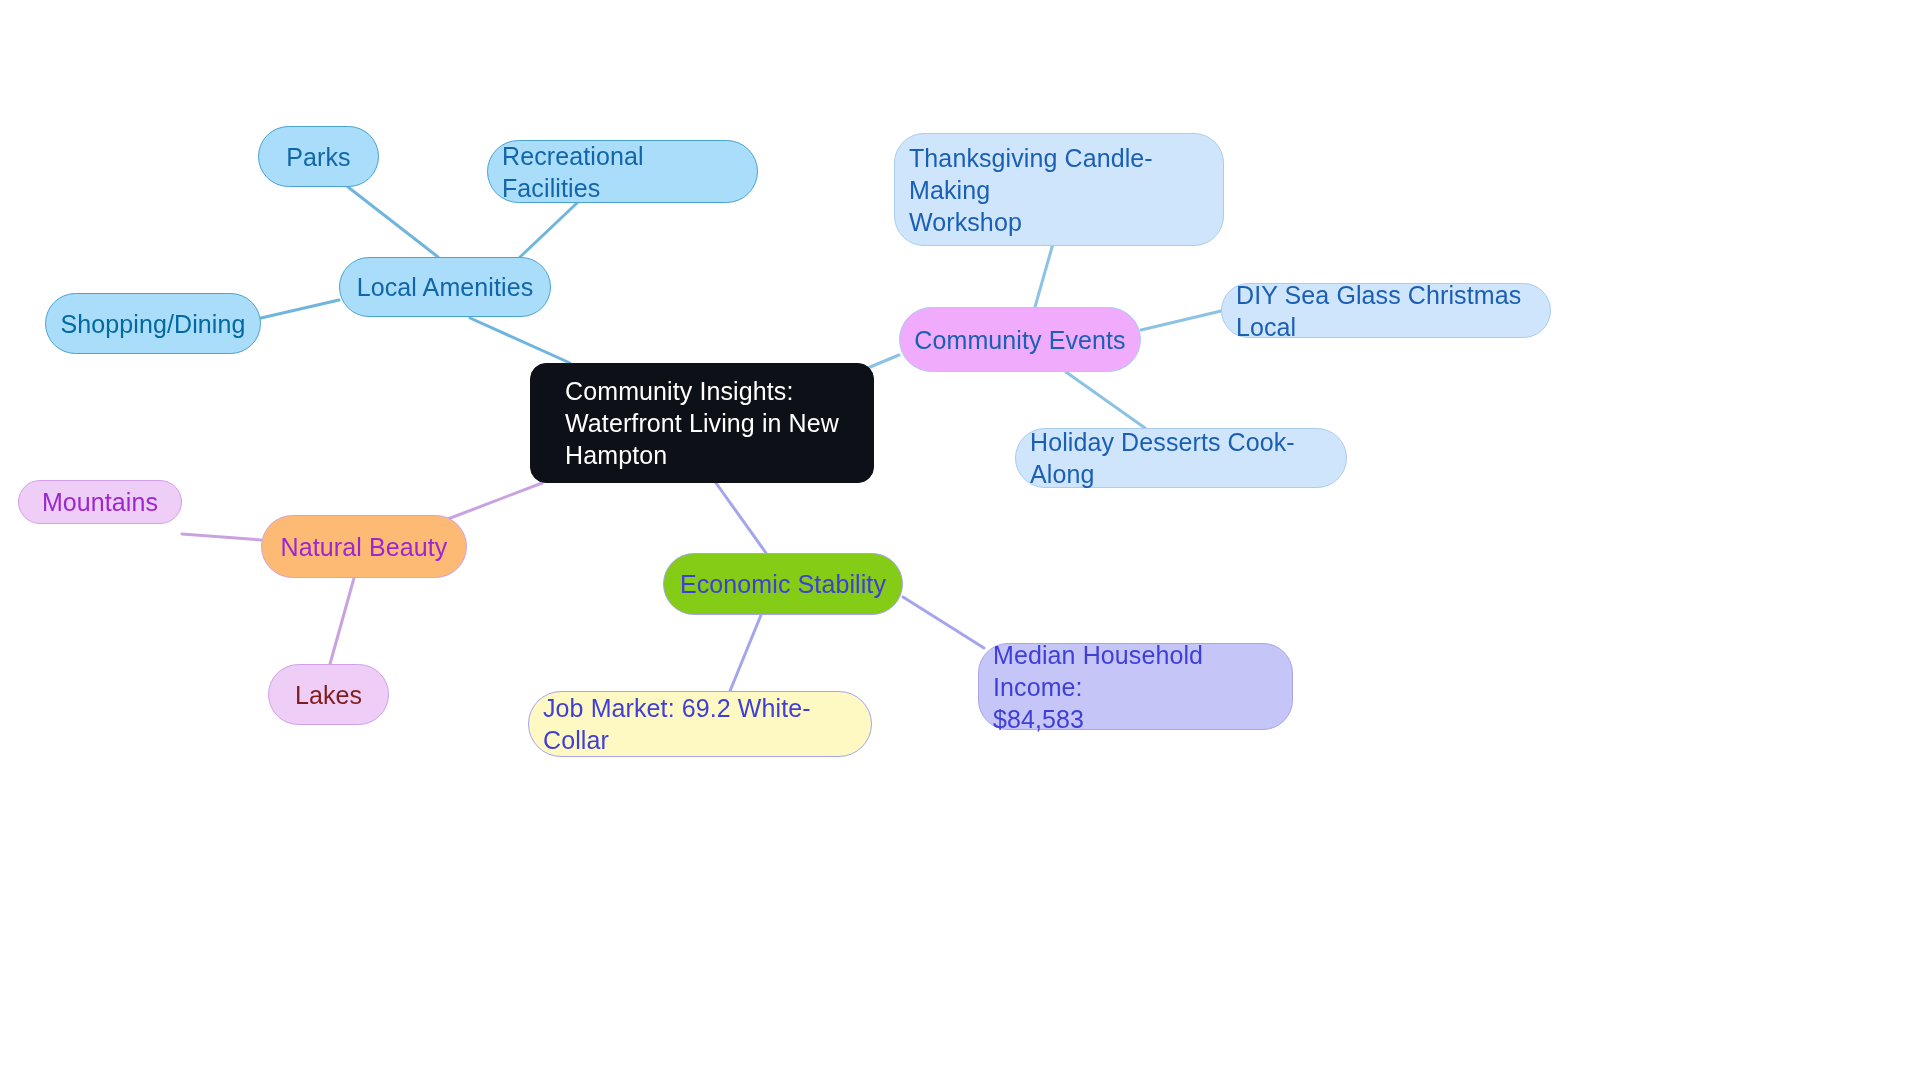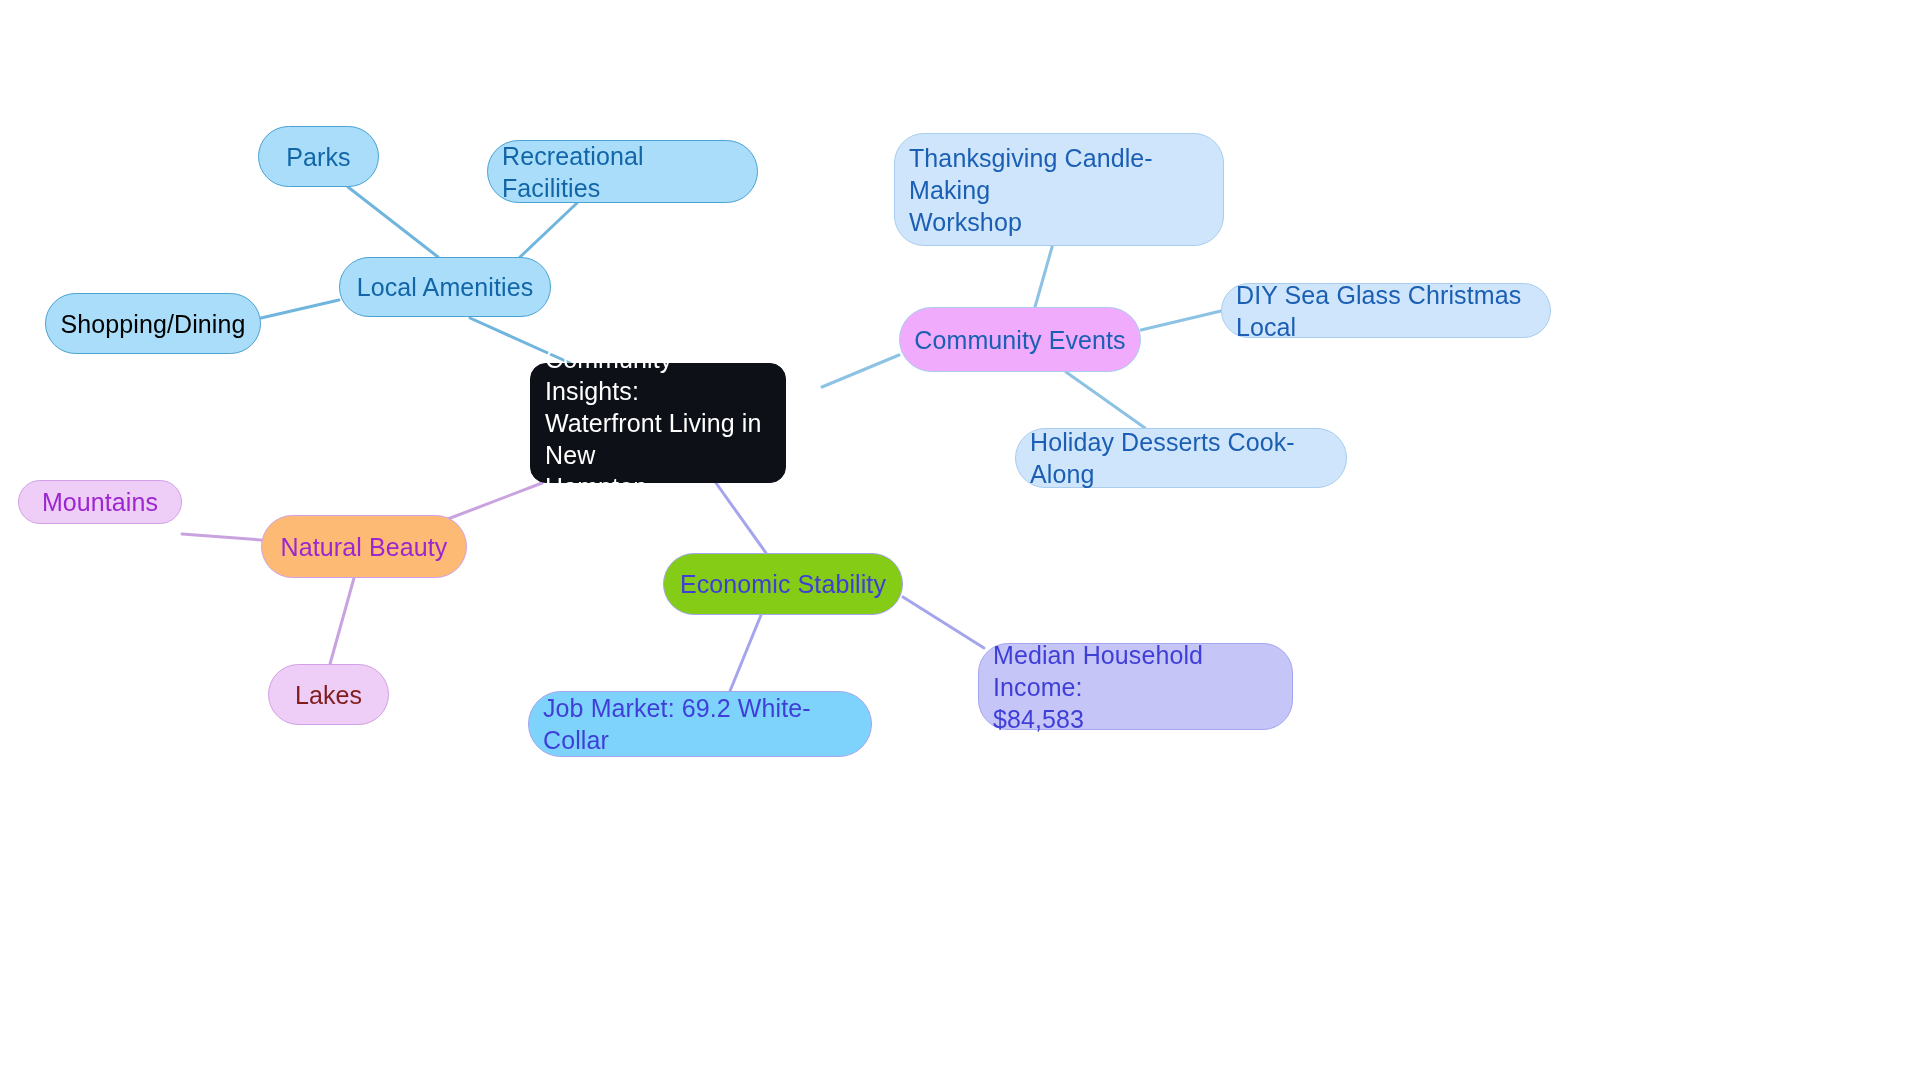--- a/index.html
+++ b/index.html
@@ -68,33 +68,33 @@
       <line x1="1141" y1="330" x2="1221" y2="311" stroke="#8cc2e3" stroke-width="3" stroke-linecap="round"></line>
       <line x1="1066" y1="372" x2="1145" y2="428" stroke="#8cc2e3" stroke-width="3" stroke-linecap="round"></line>
       <line x1="542" y1="483" x2="440" y2="522" stroke="#c9a2e0" stroke-width="3" stroke-linecap="round"></line>
       <line x1="261" y1="540" x2="182" y2="534" stroke="#c9a2e0" stroke-width="3" stroke-linecap="round"></line>
       <line x1="354" y1="578" x2="330" y2="664" stroke="#c9a2e0" stroke-width="3" stroke-linecap="round"></line>
       <line x1="716" y1="483" x2="766" y2="553" stroke="#a5a5ee" stroke-width="3" stroke-linecap="round"></line>
       <line x1="761" y1="615" x2="730" y2="691" stroke="#a5a5ee" stroke-width="3" stroke-linecap="round"></line>
       <line x1="903" y1="597" x2="984" y2="648" stroke="#a5a5ee" stroke-width="3" stroke-linecap="round"></line>
     </svg>
   <div id="node-layer">
-      <div class="node node-root" style="left: 530px; top: 363px; width: 256px; height: 120px; background: rgb(13, 17, 23); border-color: rgb(13, 17, 23); color: rgb(255, 255, 255);">Community Insights:
+      <div class="node node-root" style="left: 530px; top: 363px; width: 344px; height: 120px; background: rgb(13, 17, 23); border-color: rgb(13, 17, 23); color: rgb(255, 255, 255);">Community Insights:
 Waterfront Living in New
 Hampton</div>
       <div class="node node-branch" style="left: 339px; top: 257px; width: 212px; height: 60px; background: rgb(169, 221, 249); border-color: rgb(75, 163, 211); color: rgb(18, 102, 168);">Local Amenities</div>
       <div class="node node-leaf" style="left: 258px; top: 126px; width: 121px; height: 61px; background: rgb(169, 221, 249); border-color: rgb(75, 163, 211); color: rgb(18, 102, 168);">Parks</div>
       <div class="node node-leaf" style="left: 487px; top: 140px; width: 271px; height: 63px; background: rgb(169, 221, 249); border-color: rgb(75, 163, 211); color: rgb(18, 102, 168);">Recreational Facilities</div>
-      <div class="node node-leaf" style="left: 45px; top: 293px; width: 216px; height: 61px; background: rgb(169, 221, 249); border-color: rgb(75, 163, 211); color: #000000;">Shopping/Dining</div>
+      <div class="node node-leaf" style="left: 45px; top: 293px; width: 216px; height: 61px; background: rgb(169, 221, 249); border-color: rgb(75, 163, 211); color: #0369a1;">Shopping/Dining</div>
       <div class="node node-branch" style="left: 899px; top: 307px; width: 242px; height: 65px; background: #f0abfc; border-color: rgb(168, 205, 238); color: rgb(26, 95, 180);">Community Events</div>
       <div class="node node-leaf node-wrap2" style="left: 894px; top: 133px; width: 330px; height: 113px; background: rgb(207, 229, 251); border-color: rgb(168, 205, 238); color: rgb(26, 95, 180);">Thanksgiving Candle-Making
 Workshop</div>
       <div class="node node-leaf" style="left: 1221px; top: 283px; width: 330px; height: 55px; background: rgb(207, 229, 251); border-color: rgb(168, 205, 238); color: rgb(26, 95, 180);">DIY Sea Glass Christmas Local</div>
       <div class="node node-leaf" style="left: 1015px; top: 428px; width: 332px; height: 60px; background: rgb(207, 229, 251); border-color: rgb(168, 205, 238); color: rgb(26, 95, 180);">Holiday Desserts Cook-Along</div>
       <div class="node node-branch" style="left: 261px; top: 515px; width: 206px; height: 63px; background: #fdba74; border-color: rgb(210, 160, 232); color: rgb(156, 39, 208);">Natural Beauty</div>
       <div class="node node-leaf" style="left: 18px; top: 480px; width: 164px; height: 44px; background: rgb(238, 205, 246); border-color: rgb(210, 160, 232); color: rgb(156, 39, 208);">Mountains</div>
       <div class="node node-leaf" style="left: 268px; top: 664px; width: 121px; height: 61px; background: rgb(238, 205, 246); border-color: rgb(210, 160, 232); color: #7f1d1d;">Lakes</div>
       <div class="node node-branch" style="left: 663px; top: 553px; width: 240px; height: 62px; background: #84cc16; border-color: rgb(165, 165, 238); color: rgb(63, 63, 216);">Economic Stability</div>
-      <div class="node node-leaf" style="left: 528px; top: 691px; width: 344px; height: 66px; background: #7dd3fc; border-color: rgb(165, 165, 238); color: rgb(63, 63, 216);">Job Market: 69.2 White-Collar</div>
+      <div class="node node-leaf" style="left: 528px; top: 691px; width: 344px; height: 66px; background: #fef9c3; border-color: rgb(165, 165, 238); color: rgb(63, 63, 216);">Job Market: 69.2 White-Collar</div>
       <div class="node node-leaf node-wrap2" style="left: 978px; top: 643px; width: 315px; height: 87px; background: rgb(197, 197, 247); border-color: rgb(165, 165, 238); color: rgb(63, 63, 216);">Median Household Income:
 $84,583</div>
     </div>
 </div>
 
 </body></html>

